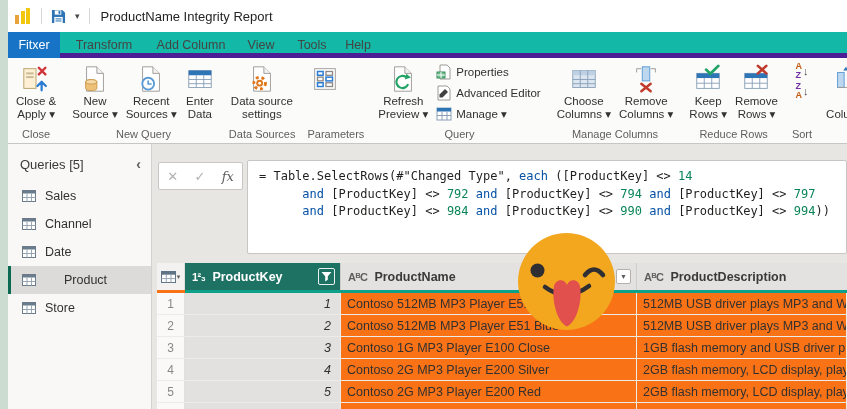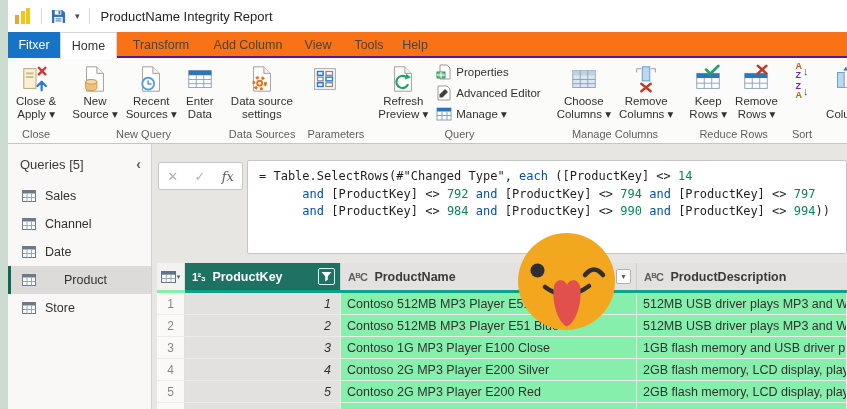--- a/index.html
+++ b/index.html
@@ -13,21 +13,21 @@
   .pbi-logo i { display:block; background:#F2C80F; width:4px; }
   .pbi-logo i:nth-child(1){ height:9px; background:#E8A33D; }
   .pbi-logo i:nth-child(2){ height:13px; }
   .pbi-logo i:nth-child(3){ height:16px; }
   .tb-sep { width:1px; height:16px; background:#d8d6d4; margin:0 9px; }
   .floppy { width:15px; height:15px; }
   .qat-caret { font-size:9px; color:#494847; margin-left:9px; }
   .doc-title { font-size:13px; color:#252423; margin-left:2px; }
 
   
-  .tabbar { position:absolute; left:0; top:32px; width:839px; height:26px; background:#f97316; border-bottom:2px solid #4c1d95; display:flex; }
+  .tabbar { position:absolute; left:0; top:32px; width:839px; height:26px; background:#14b8a6; border-bottom:5px solid #4c1d95; display:flex; }
   .tab { height:26px; line-height:26px; text-align:center; font-size:12.5px; color:#444; cursor:default; }
   .tab-file { width:52px; background:#1673C5; color:#fff; }
   .tab-active { background:#fff; border:1px solid #d8d6d4; border-bottom:none; height:27px; position:relative; z-index:2; color:#333; }
 
   
   .ribbon { position:absolute; left:0; top:58px; width:839px; height:86px; background:#fbfbfa; border-bottom:1px solid #c8c6c4; display:flex; overflow:hidden; }
   .rgroup { display:flex; flex-direction:column; padding:3px 4px 1px 4px; }
   .rgsep { width:1px; background:#e1dfdd; margin:3px 0; }
   .rbtns { display:flex; flex:1; align-items:flex-start; }
   .rglabel { text-align:center; font-size:11px; color:#605e5c; padding:1px 2px 2px; white-space:nowrap; }
@@ -56,21 +56,21 @@
   .fbtns { position:absolute; left:150px; top:162px; width:85px; height:28px; background:#fff; border:1px solid #c8c6c4; border-radius:2px; display:flex; align-items:center; justify-content:space-around; }
   .fbtn-x, .fbtn-ck { color:#b3b1af; font-size:13px; }
   .fbtn-fx { color:#605e5c; font-size:13px; font-style:italic; font-family:"DejaVu Serif", serif; }
   .fbox { position:absolute; left:239px; top:160px; width:600px; height:94px; background:#fff; border:1px solid #c8c6c4; border-radius:2px; padding:7px 0 0 11px; }
   .fline { font-family:"DejaVu Sans Mono", monospace; font-size:12px; line-height:17.5px; white-space:pre; color:#201f1e; }
   .tk-k { color:#0451A5; }
   .tk-n { color:#098658; }
   .tk-d { color:#201f1e; }
 
   
-  .grid { position:absolute; left:149px; top:263px; width:690px; height:146px; background:#86efac; overflow:hidden; }
+  .grid { position:absolute; left:149px; top:263px; width:690px; height:146px; background:#f97316; overflow:hidden; }
   .ghead { display:flex; height:27px; }
   .gcorner { width:28px; background:#f3f2f1; border-right:1px solid #e1dfdd; display:flex; align-items:center; justify-content:center; gap:1px; }
   .gcorner .caret { font-size:7px; color:#605e5c; }
   .gcol { display:flex; align-items:center; background:#E3E2E1; border-right:1px solid #cfcdcb; padding:0 4px 0 7px; position:relative; }
   .gcol .glyph { font-size:11px; font-weight:bold; color:#605e5c; margin-right:7px; letter-spacing:-0.5px; }
   .gcol .cname { font-size:12.5px; font-weight:bold; color:#3b3a39; white-space:nowrap; overflow:hidden; }
   .gcol.selcol { background:#1E7263; }
   .gcol.selcol .glyph, .gcol.selcol .cname { color:#fff; }
   .filterbox { position:absolute; right:5px; top:5px; width:17px; height:17px; border:1px solid rgba(255,255,255,.9); border-radius:2px; display:flex; align-items:center; justify-content:center; }
   .ddbox { position:absolute; right:5px; top:6px; width:15px; height:15px; border:1px solid #b3b0ad; background:#fff; border-radius:2px; font-size:7px; color:#605e5c; display:flex; align-items:center; justify-content:center; }
@@ -104,21 +104,20 @@
       <rect x="4.8" y="10" width="6.4" height="1.1" fill="#2E74B5"></rect>
       <rect x="4.8" y="12.2" width="6.4" height="1.1" fill="#2E74B5"></rect>
     </svg>
     <div class="qat-caret">▾</div>
     <div class="tb-sep"></div>
     <div class="doc-title">ProductName Integrity Report</div>
   </div>
 
   <div class="tabbar">
     <div class="tab tab-file" style="width:52px">Fitxer</div>
-    <div class="tab tab-active" style="width:57px">Home</div>
     <div class="tab" style="width:88px">Transform</div>
     <div class="tab" style="width:86px">Add Column</div>
     <div class="tab" style="width:54px">View</div>
     <div class="tab" style="width:48px">Tools</div>
     <div class="tab" style="width:44px">Help</div>
   </div>
 
   <div class="ribbon">
 
     <div class="rgroup">

